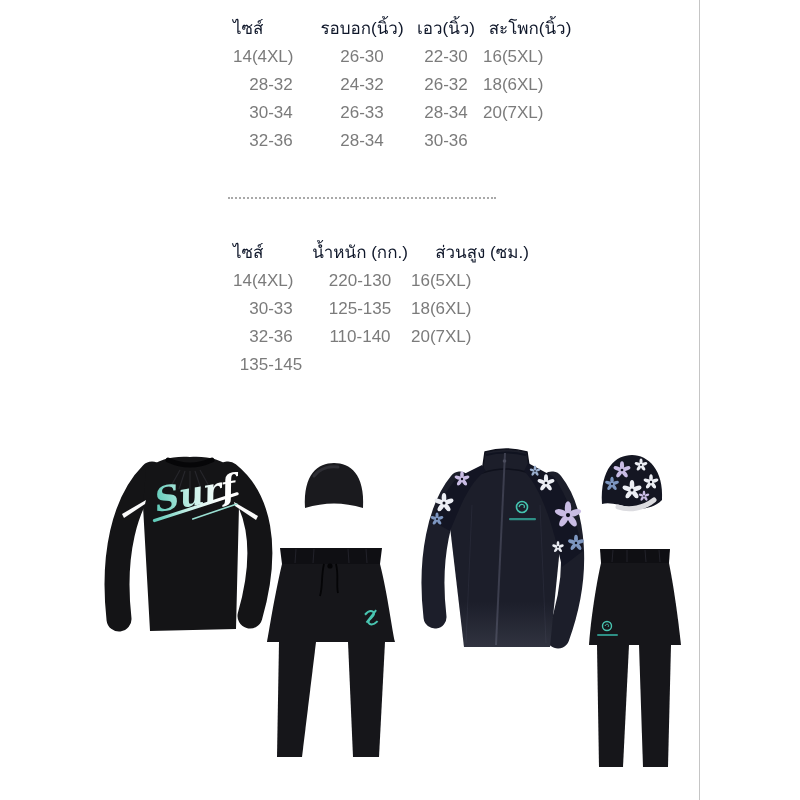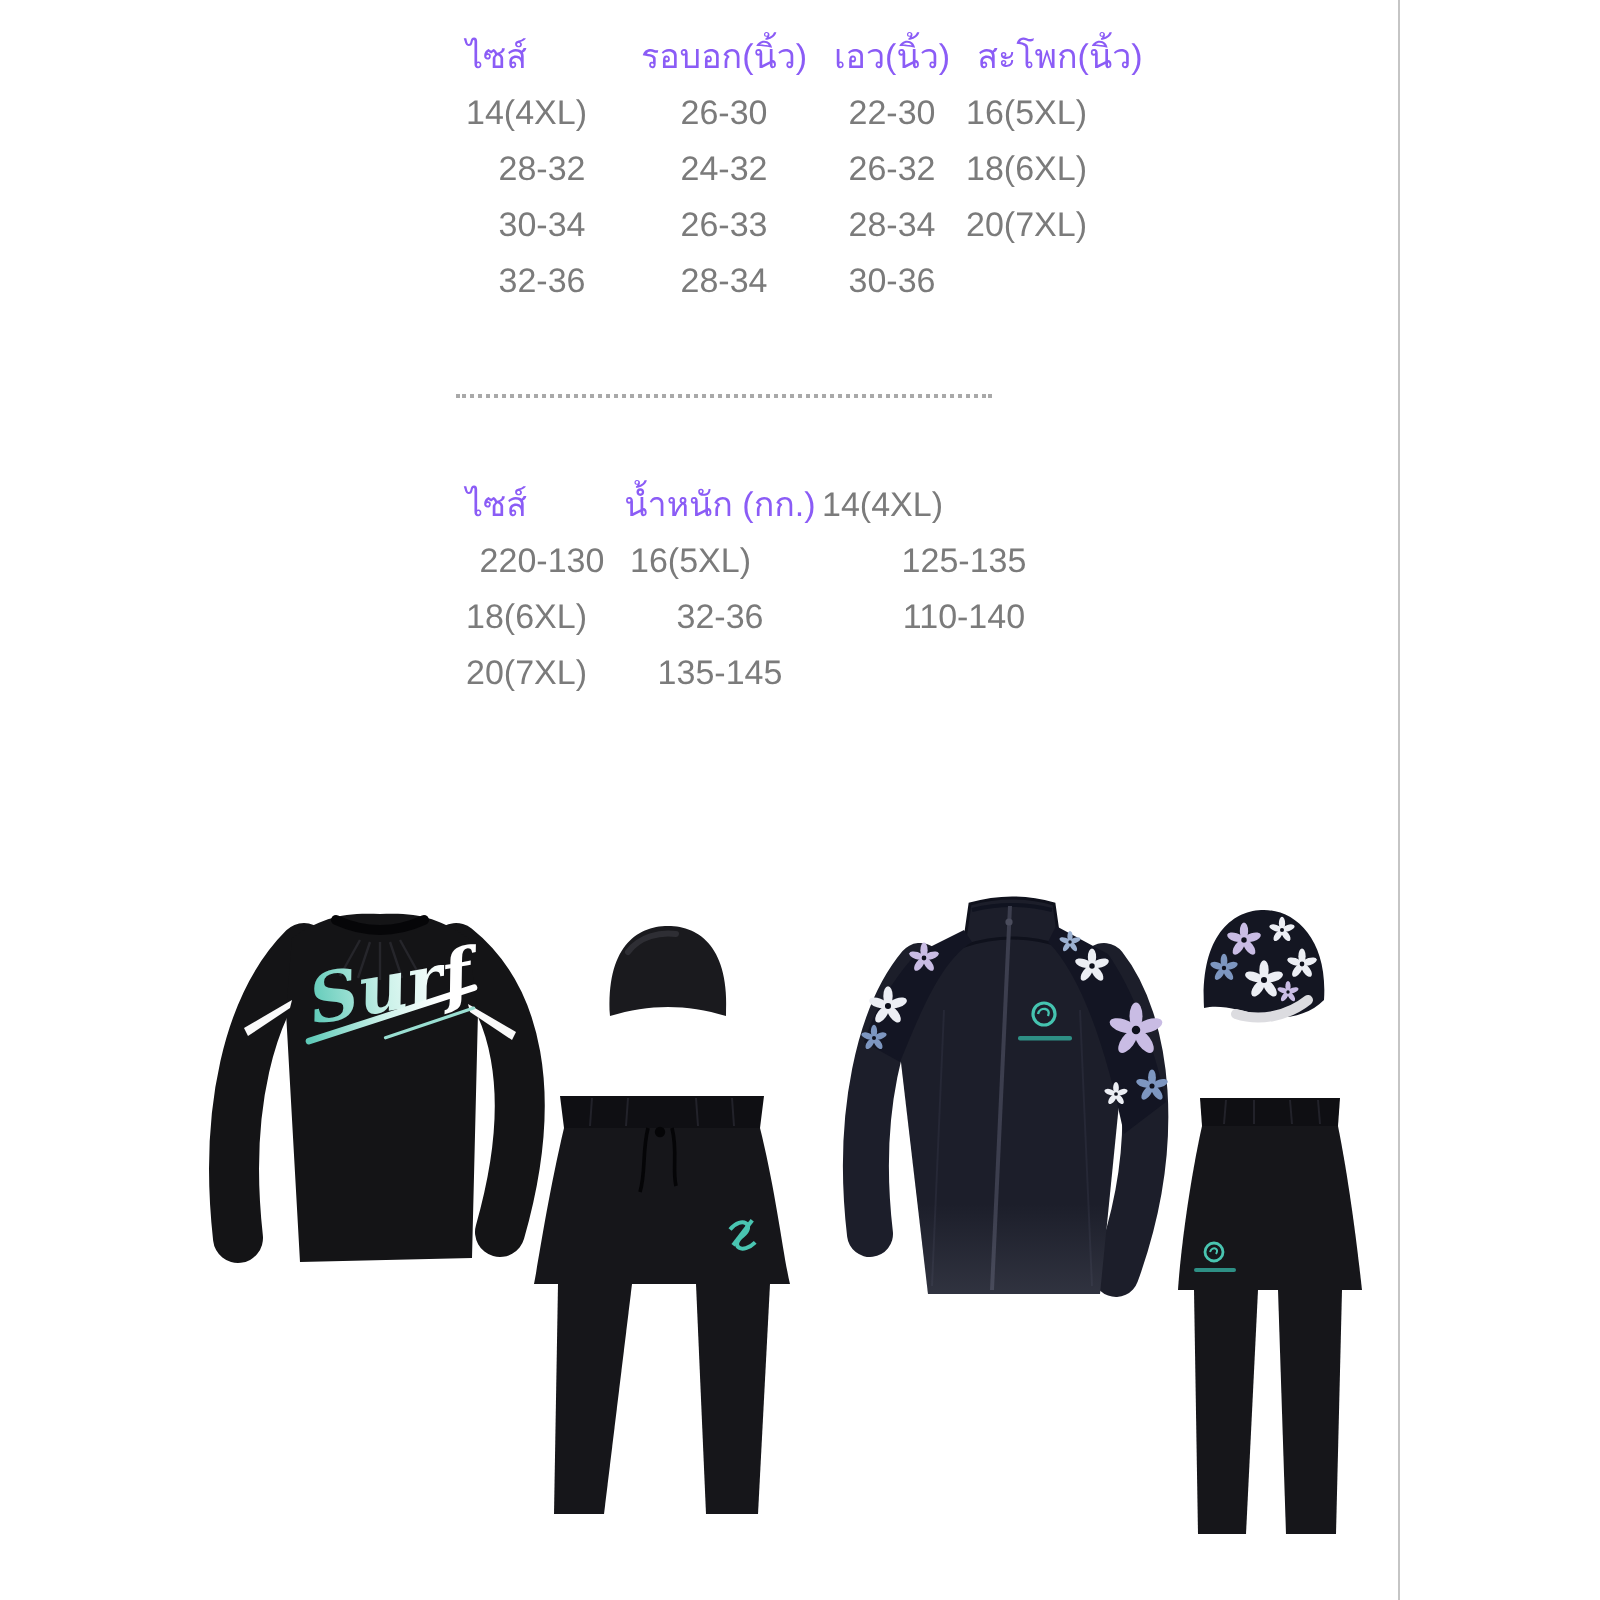--- a/index.html
+++ b/index.html
@@ -4,21 +4,21 @@
 <style>
   html,body{margin:0;padding:0;background:#ffffff;}
   .canvas{position:relative;width:800px;height:800px;background:#ffffff;overflow:hidden;
           font-family:"Liberation Sans","DejaVu Sans",sans-serif;}
   
   .sizetable{position:absolute;display:grid;color:#7b7b7b;font-size:17px;line-height:28px;}
   .t1{left:230px;top:15px;grid-template-columns:82px 100px 68px 100px;}
   .t2{left:230px;top:239px;grid-template-columns:82px 96px 148px;}
   .cell{height:28px;display:flex;align-items:center;justify-content:center;white-space:nowrap;}
   .cell.l{justify-content:flex-start;padding-left:3px;}
-  .hdr{color:#8b5cf6;}
+  .hdr{color:#0f172a;}
   
   .dotsep{position:absolute;left:228px;top:197px;width:268px;height:0;
           border-top:2px dotted #a9a9a9;}
   
   .vline{position:absolute;top:0;width:1px;height:800px;background:#c5c5c5;left:699px;}
   
   .prod{position:absolute;}
   .p-shirt{left:100px;top:444px;}
   .p-capblack{left:300px;top:458px;}
   .p-pantsL{left:262px;top:536px;}
@@ -55,25 +55,27 @@
     <div class="cell">32-36</div>
     <div class="cell">28-34</div>
     <div class="cell">30-36</div>
   </div>
 
   <div class="dotsep"></div>
 
   <div class="sizetable t2">
     <div class="cell l hdr">ไซส์</div>
     <div class="cell hdr">น้ำหนัก (กก.)</div>
+    <div class="cell hdr">ส่วนสูง (ซม.)</div>
 
     <div class="cell l">14(4XL)</div>
     <div class="cell">220-130</div>
 
     <div class="cell l">16(5XL)</div>
+    <div class="cell">30-33</div>
     <div class="cell">125-135</div>
 
     <div class="cell l">18(6XL)</div>
     <div class="cell">32-36</div>
     <div class="cell">110-140</div>
 
     <div class="cell l">20(7XL)</div>
     <div class="cell">135-145</div>
   </div>
 

